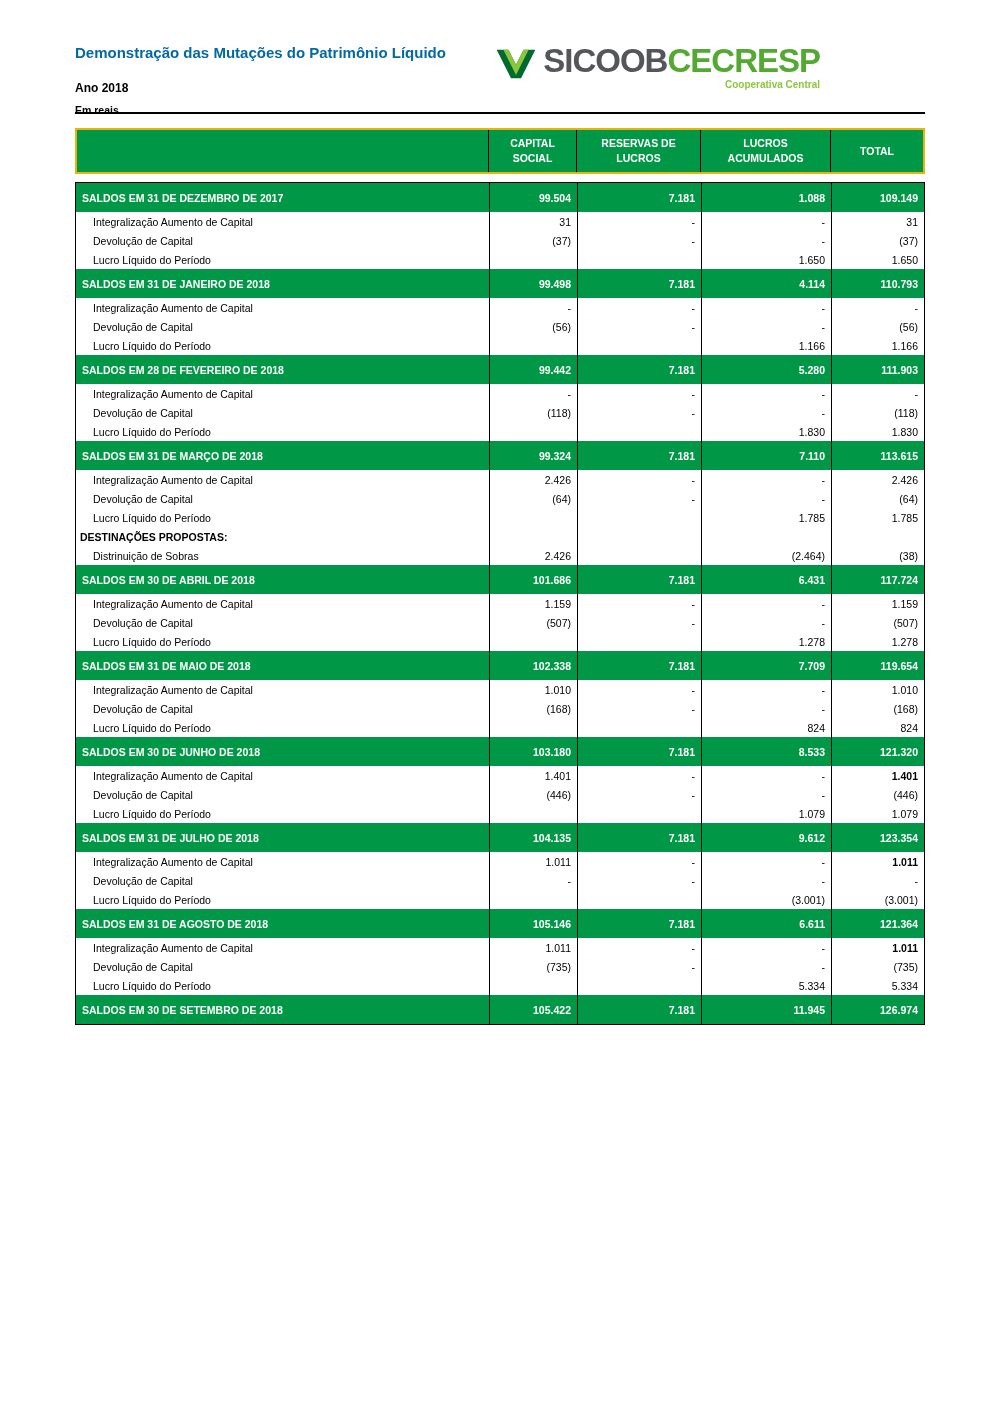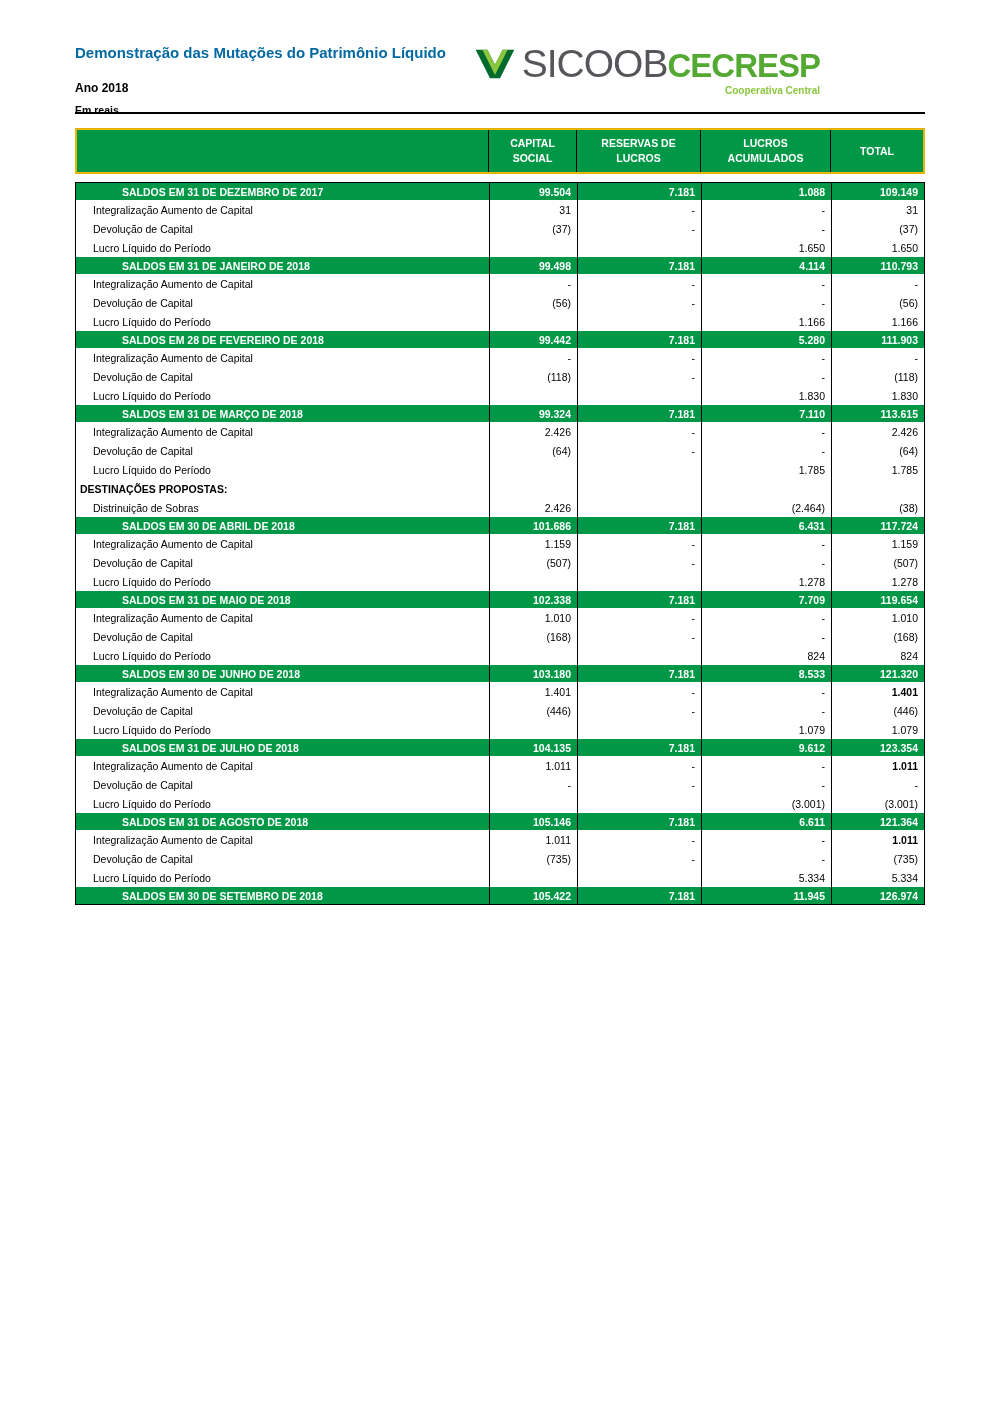--- a/index.html
+++ b/index.html
@@ -15,21 +15,21 @@
     border-bottom:2px solid #000;
   }
   .doc-title   { font-size:15px; font-weight:bold; color:#0369a1; }
   .doc-subtitle{ font-size:12px; font-weight:bold; margin-top:20px; }
   .doc-unit    { font-size:10.5px; font-weight:bold; margin-top:9px; }
 
   
   .logo { position:absolute; right:105px; top:0; display:flex; align-items:flex-start; }
   .logo-mark { margin-right:6px; margin-top:2px; }
   .logo-line { display:flex; align-items:baseline; line-height:1; }
-  .logo-sicoob  { font-size:39px; font-weight:normal; letter-spacing:-1px; color:var(--logo-dark,#54565a);text-align:center; }
+  .logo-sicoob  { font-size:33px; font-weight:bold; letter-spacing:-1px; color:var(--logo-dark,#54565a);text-align:center; }
   .logo-cecresp { font-size:33px; font-weight:bold; letter-spacing:-1px; color:var(--logo-green,#54a932); }
   .logo-tagline { font-size:10px; font-weight:bold; text-align:right; margin-top:2px;
                   color:var(--logo-light-green,#8cc63f); }
 
   
   .tbl { position:absolute; left:75px; top:128px; width:850px; font-size:10.5px; }
 
   .thead {
     display:flex; height:46px; border:2px solid #eab308;
     background:var(--green,#009846); margin-bottom:8px;
@@ -47,22 +47,22 @@
   .row .cell { display:flex; align-items:center; flex-shrink:0; height:100%; }
   .col-label { flex:1 1 auto; overflow:hidden; white-space:nowrap; }
   .col-v { justify-content:flex-end; padding-right:6px; border-left:1px solid #000; }
   .c0 { width:88px; } .c1 { width:124px; } .c2 { width:130px; } .c3 { width:93px; }
 
   .row.detail  { height:19px; }
   .row.detail  .col-label { padding-left:17px; }
   .row.heading { height:19px; font-weight:bold; }
   .row.heading .col-label { padding-left:4px; }
   .row.section {
-    height:17px; background:var(--green,#009846);
-    color:#fff; font-weight:bold;padding-left:40px;
+    height:29px; background:var(--green,#009846);
+    color:#fff; font-weight:bold;
   }
   .row.section .col-label { padding-left:6px; }
   .cell.bold { font-weight:bold; }
 </style>
 </head>
 <body>
 
 <div class="doc-header">
   <div class="doc-title">Demonstração das Mutações do Patrimônio Líquido</div>
   <div class="doc-subtitle">Ano 2018</div>

